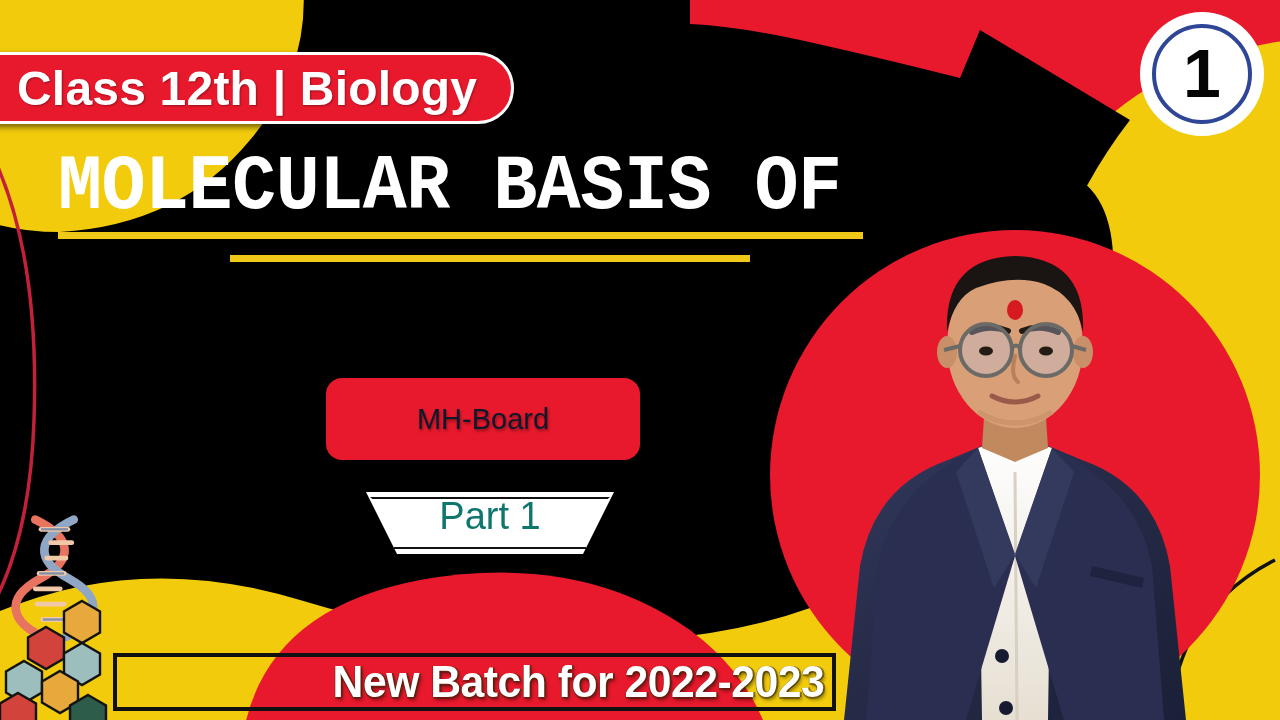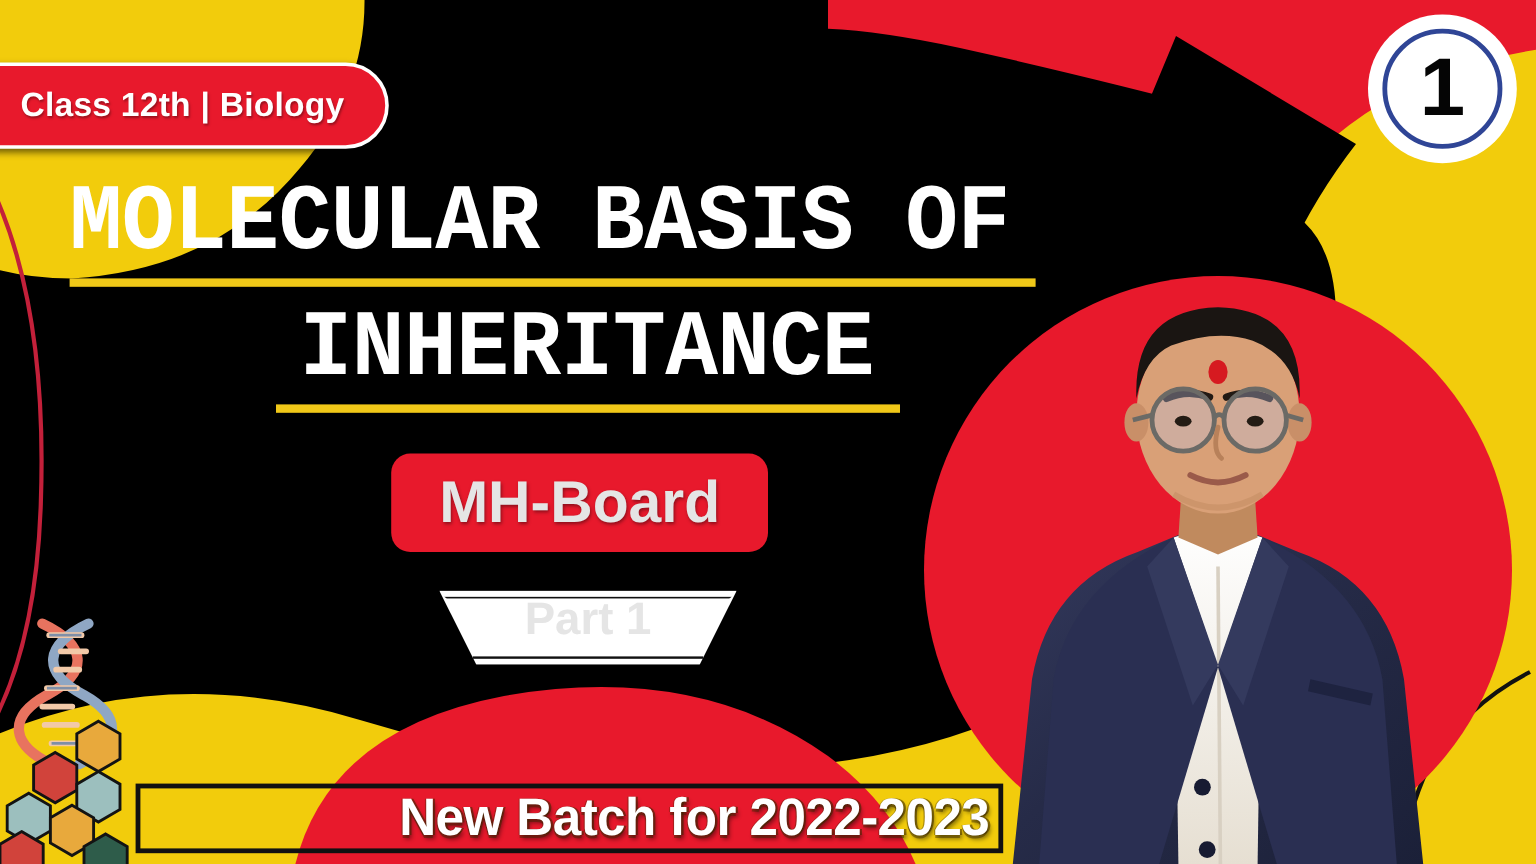--- a/index.html
+++ b/index.html
@@ -21,21 +21,21 @@
     height:72px;
     padding:0 34px 0 52px;
     display:flex;align-items:center;
     background:#E8192C;
     border:3px solid #ffffff;
     border-radius:40px;
     box-shadow:0 3px 6px rgba(0,0,0,.55);
   }
   .class-badge span{
     color:#ffffff;
-    font-size:28px;
+    font-size:48px;
     font-weight:bold;
     letter-spacing:.2px;
     white-space:nowrap;
     text-shadow:1px 1px 2px rgba(0,0,0,.35);
   }
 
   
   .title-block{
     position:absolute;
     left:58px;top:150px;
@@ -70,21 +70,21 @@
   .board-badge{
     position:absolute;
     left:326px;top:378px;
     width:314px;height:82px;
     background:#E8192C;
     border-radius:16px;
     display:flex;align-items:center;justify-content:center;
     box-shadow:0 4px 7px rgba(0,0,0,.6);
   }
   .board-badge span{
-    color:#e5e5e5;font-size:49px;font-weight:bold;
+    color:#0f172a;font-size:29px;font-weight:normal;
     text-shadow:1px 2px 3px rgba(0,0,0,.4);
   }
 
   
   .part-wrap{
     position:absolute;
     left:366px;top:492px;
     width:248px;height:62px;
   }
   .part-shape{
@@ -97,21 +97,21 @@
     background:#111111;
     clip-path:polygon(0% 0%,100% 0%,99% 100%,1% 100%);
   }
   .part-ink-bot{
     position:absolute;left:28px;right:28px;bottom:5px;height:2px;
     background:#111111;
   }
   .part-label{
     position:absolute;inset:0;
     display:flex;align-items:center;justify-content:center;
-    color:#e5e5e5;font-size:38px;font-weight:bold;
+    color:#0f766e;font-size:38px;font-weight:normal;
     padding-bottom:14px;
   }
 
   
   .batch-banner{
     position:absolute;
     left:113px;top:653px;
     width:723px;height:58px;
     border:4px solid #111111;
     display:flex;align-items:center;justify-content:flex-end;
@@ -306,23 +306,20 @@
     </svg>
   </div>
 
   <div class="class-badge">
     <span>Class 12th | Biology</span>
   </div>
 
   <div class="title-block">
     <span class="title-line">MOLECULAR BASIS OF</span>
     <div class="rule r1"></div>
-    <div class="l2wrap">
-      <span class="title-line l2">INHERITANCE</span>
-    </div>
     <div class="rule r2"></div>
   </div>
 
   <div class="board-badge">
     <span>MH-Board</span>
   </div>
 
   <div class="part-wrap">
     <div class="part-shape"></div>
     <div class="part-ink-top"></div>

